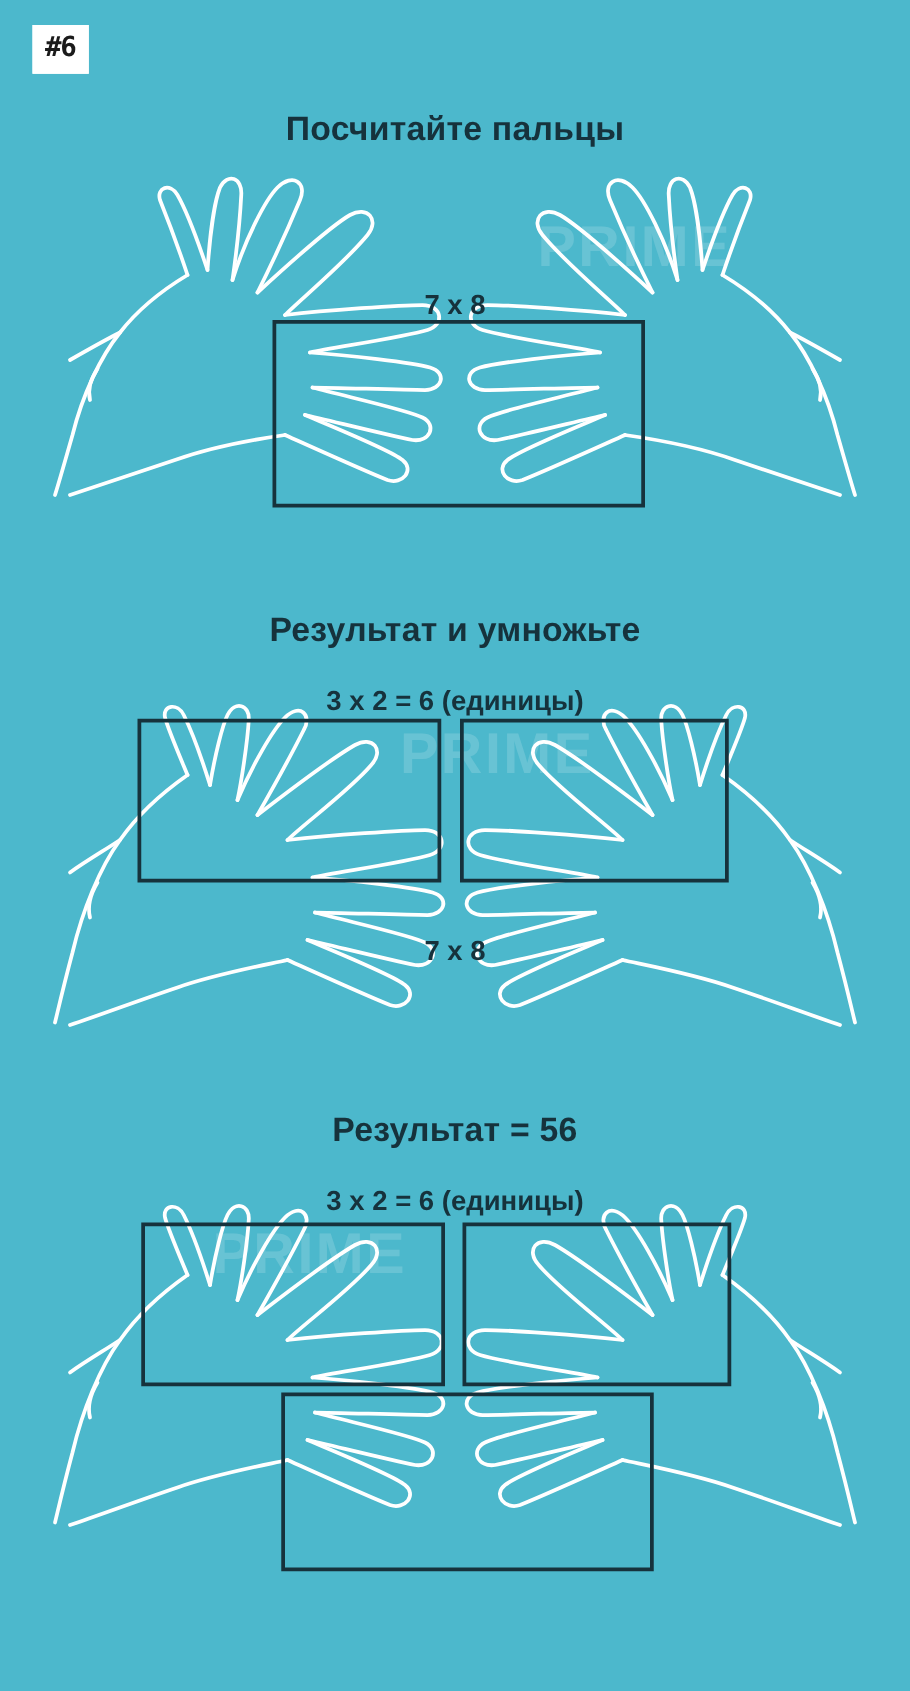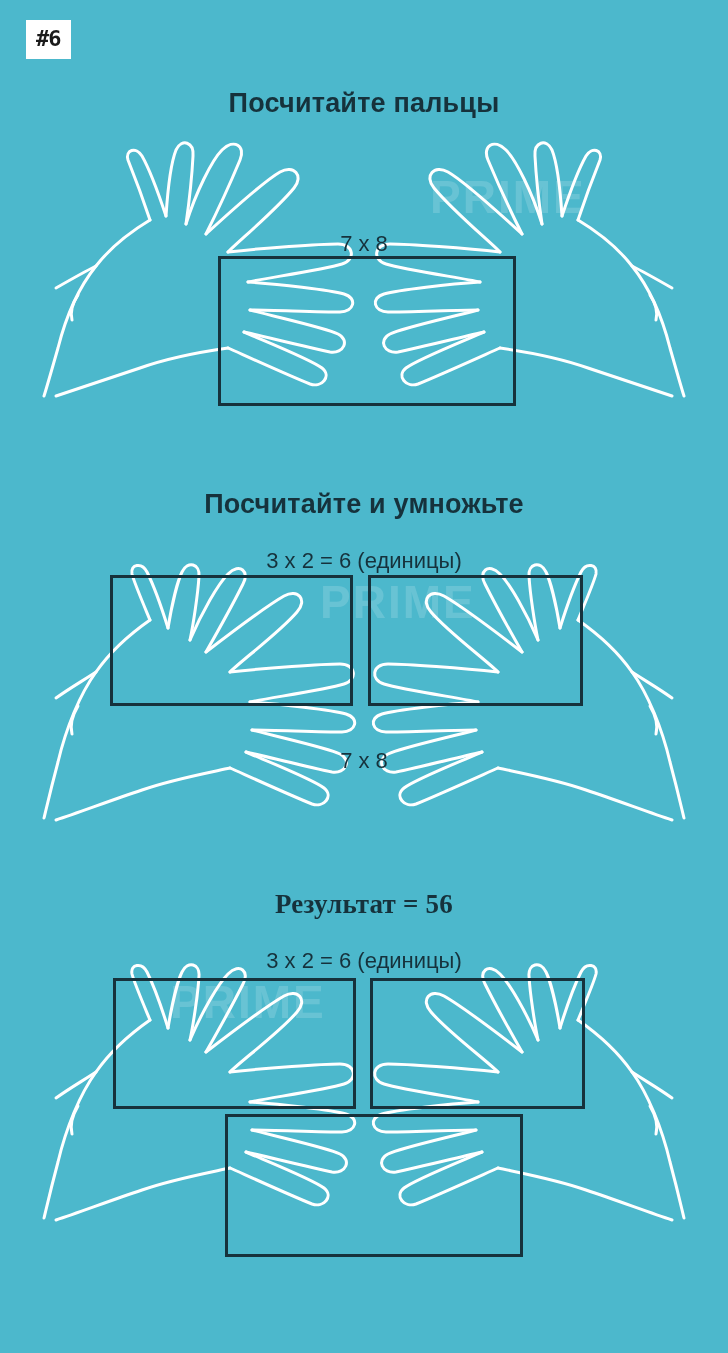--- a/index.html
+++ b/index.html
@@ -42,30 +42,30 @@
     position: absolute;
     width: 728px;
     text-align: center;
     color: #16323c;
     font-weight: bold;
     font-size: 27px;
     letter-spacing: 0.2px;
   }
   #title1 { top: 88px; }
   #title2 { top: 489px; }
-  #title3 { top: 889px; font-family: Liberation Serif, serif; }
+  #title3 { top: 889px; }
 
   
   .caption {
     position: absolute;
     width: 728px;
     text-align: center;
     color: #16323c;
     font-size: 22px;
-    font-weight: normal;
+    font-weight: bold;
   }
 
   #cap1  { top: 231px; }
   #cap2  { top: 548px; }
   #cap3  { top: 748px; }
   #cap4  { top: 948px; }
   #cap5  { top: 1265px; }
 
   
   .hands {
@@ -141,21 +141,21 @@
       <path d="M150 100 C130 112 110 128 96 146 C80 166 66 196 58 228 C50 256 46 270 44 276"></path>
       <path d="M228 228 C200 232 168 238 140 248 C110 258 80 268 56 276"></path>
       <path d="M96 146 C84 152 70 160 56 168"></path>
       <path d="M78 175 C72 184 70 192 72 200"></path>
     </g>
   </svg>
 
   <div class="caption" id="cap1">7 x 8</div>
   <div class="box" style="left:218px; top:256px; width:298px; height:150px;"></div>
 
-  <div class="section-title" id="title2">Посчитайте и умножьте</div>
+  <div class="section-title" id="title2">Результат и умножьте</div>
 
   <svg class="hands" id="hands2" viewBox="0 0 728 300" preserveAspectRatio="none">
     <g fill="none" stroke="#ffffff" stroke-width="3" stroke-linecap="round" stroke-linejoin="round">
       <path d="M150 60 C140 36 134 22 132 14 C130 4 142 2 147 12 C154 26 163 52 168 68"></path>
       <path d="M168 68 C172 44 178 20 182 12 C188 0 200 4 199 16 C198 34 193 66 190 80"></path>
       <path d="M190 80 C202 52 218 24 228 14 C240 2 250 12 243 24 C232 46 214 78 206 92"></path>
       <path d="M206 92 C232 72 270 44 284 36 C298 28 308 40 297 52 C280 72 242 100 230 112"></path>
       <path d="M230 112 C266 108 322 104 340 104 C356 104 358 120 344 124 C324 130 268 138 250 142"></path>
       <path d="M250 142 C280 144 332 150 346 154 C360 158 356 172 342 172 C322 172 270 170 252 170"></path>
       <path d="M252 170 C282 178 328 188 340 194 C352 200 346 214 332 212 C312 208 264 196 246 192"></path>

